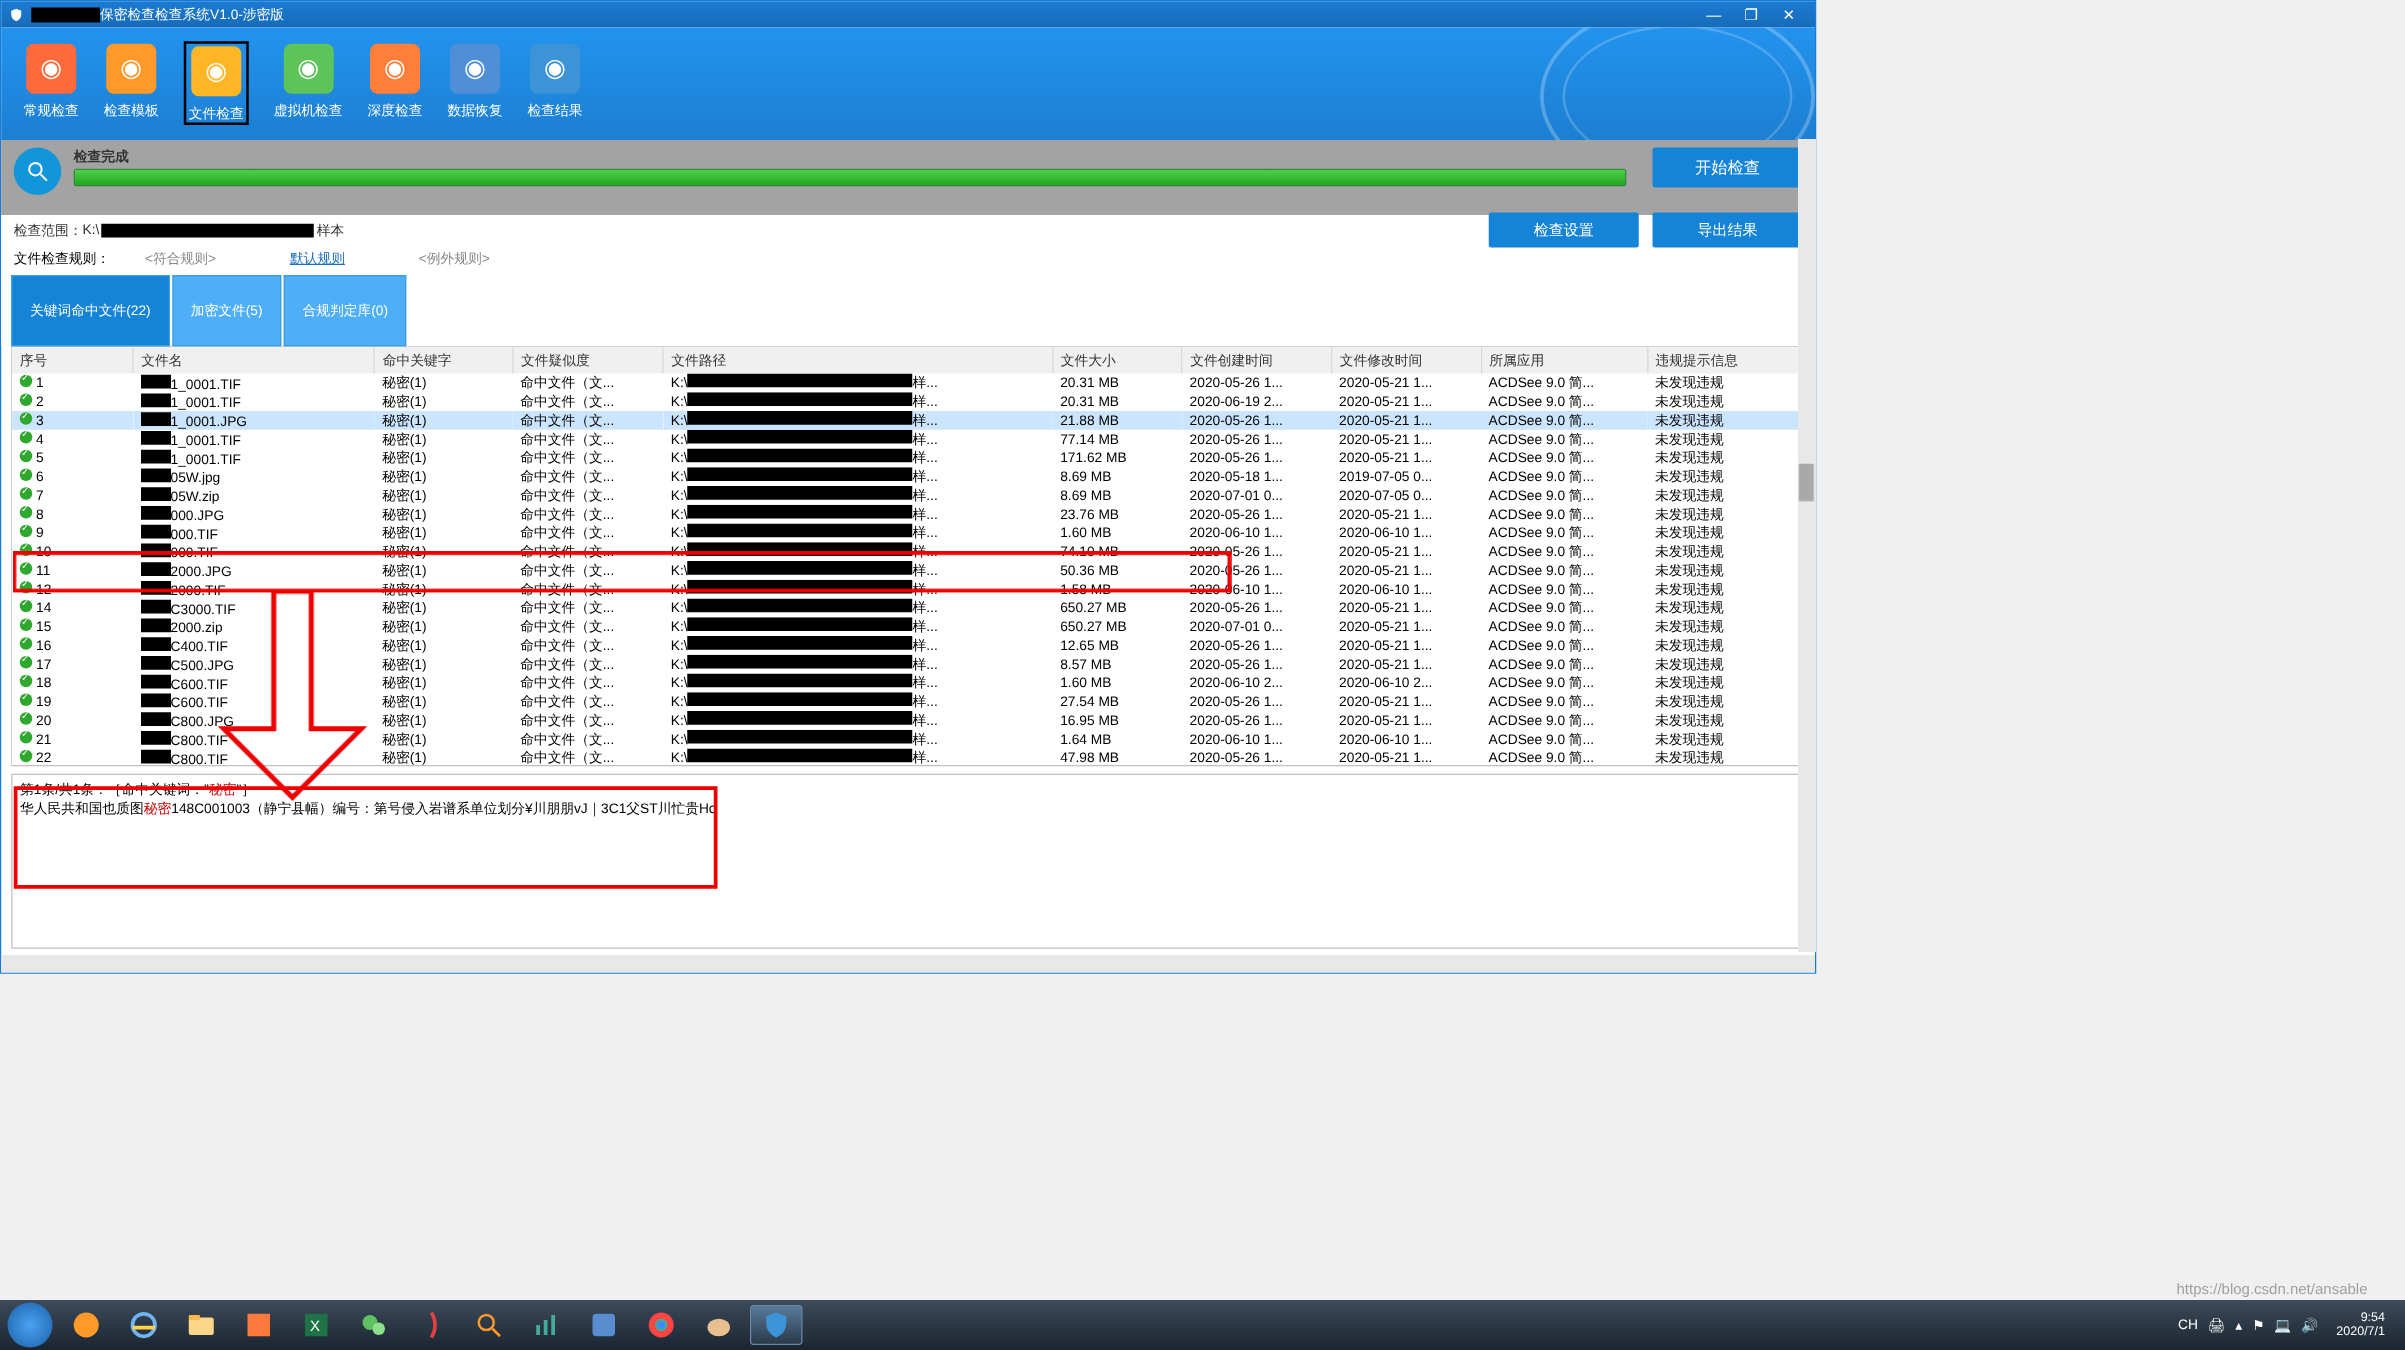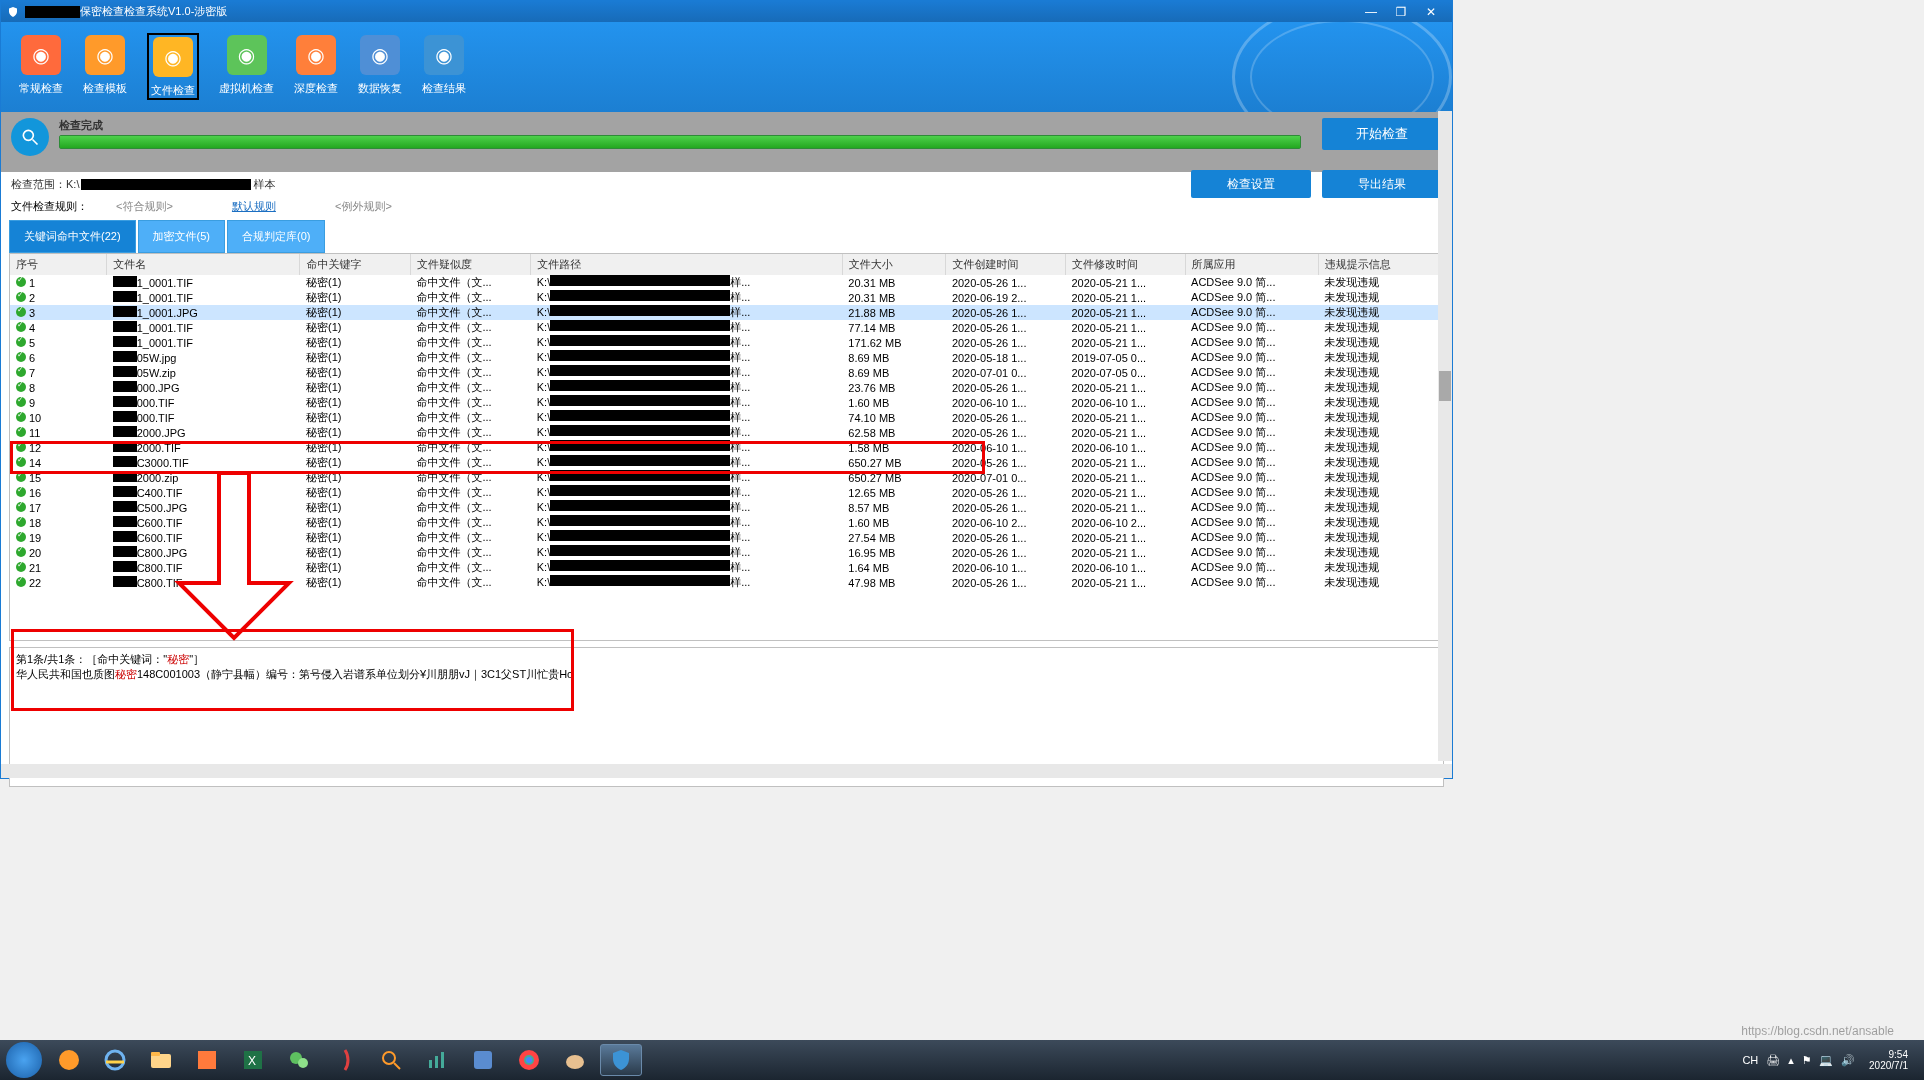--- a/index.html
+++ b/index.html
@@ -91,28 +91,28 @@
 .scope-row .redact-s { background:#000; display:inline-block; height:11px; width:170px; margin:0 2px; }
 .scope-row .right-btns { margin-left: auto; }
 
 .rules-row { height:20px; padding:0 10px; font-size:11px; background:#fff; display:flex; align-items:center;gap:28px; }
 .rules-row a { color:#1c6fc2; text-decoration:underline; cursor:pointer; }
 .rules-row .dim { color:#888; }
 
 
 .tabs { display: flex; background: #fff; padding: 4px 8px 0; gap:2px; }
 .tab {
-  background: #4eaff8; color: #fff; font-size: 11px; padding: 8px 14px;
+  background: #4eaff8; color: #fff; font-size: 11px; padding: 20px 14px;
   cursor: pointer; border:1px solid #3a9de0;
 }
 .tab.active { background: #1583d6; }
 
 
 .table-wrap {
-  border: 1px solid #c0c0c0; margin: 0 8px; height: 388px; overflow-y:auto; overflow-x:hidden; background:#fff;
+  border: 1px solid #c0c0c0; margin: 0 8px; height: 336px; overflow-y:auto; overflow-x:hidden; background:#fff;
 }
 table { width: 100%; border-collapse: collapse; font-size: 11px; }
 th {
   background: #f0f0f0; text-align: left; padding: 3px 6px; font-weight: normal;
   border-right: 1px solid #d8d8d8; color:#333; height:18px;
 }
 td { padding: 0px 6px; height:14px; white-space: nowrap; overflow:hidden; }
 tr.sel td { background: #cce5ff; }
 .chk-ico { width:10px; height:10px; display:inline-block; background:#2ea82e; border-radius:50%; margin-right:3px; position:relative; }
 .chk-ico::after { content:"✓"; color:#fff; font-size:8px; position:absolute; top:-2px; left:1px; }
@@ -382,21 +382,21 @@
             <td>2020-05-21 1...</td>
             <td>ACDSee 9.0 简...</td>
             <td>未发现违规</td>
           </tr>
           <tr>
             <td><span class="chk-ico"></span>11</td>
             <td><span class="redact-c w1"></span>2000.JPG</td>
             <td>秘密(1)</td>
             <td>命中文件（文...</td>
             <td>K:\<span class="redact-c w2"></span>样...</td>
-            <td>62.58 MB</td>
+            <td>50.36 MB</td>
             <td>2020-05-26 1...</td>
             <td>2020-05-21 1...</td>
             <td>ACDSee 9.0 简...</td>
             <td>未发现违规</td>
           </tr>
           <tr>
             <td><span class="chk-ico"></span>12</td>
             <td><span class="redact-c w1"></span>2000.TIF</td>
             <td>秘密(1)</td>
             <td>命中文件（文...</td>

